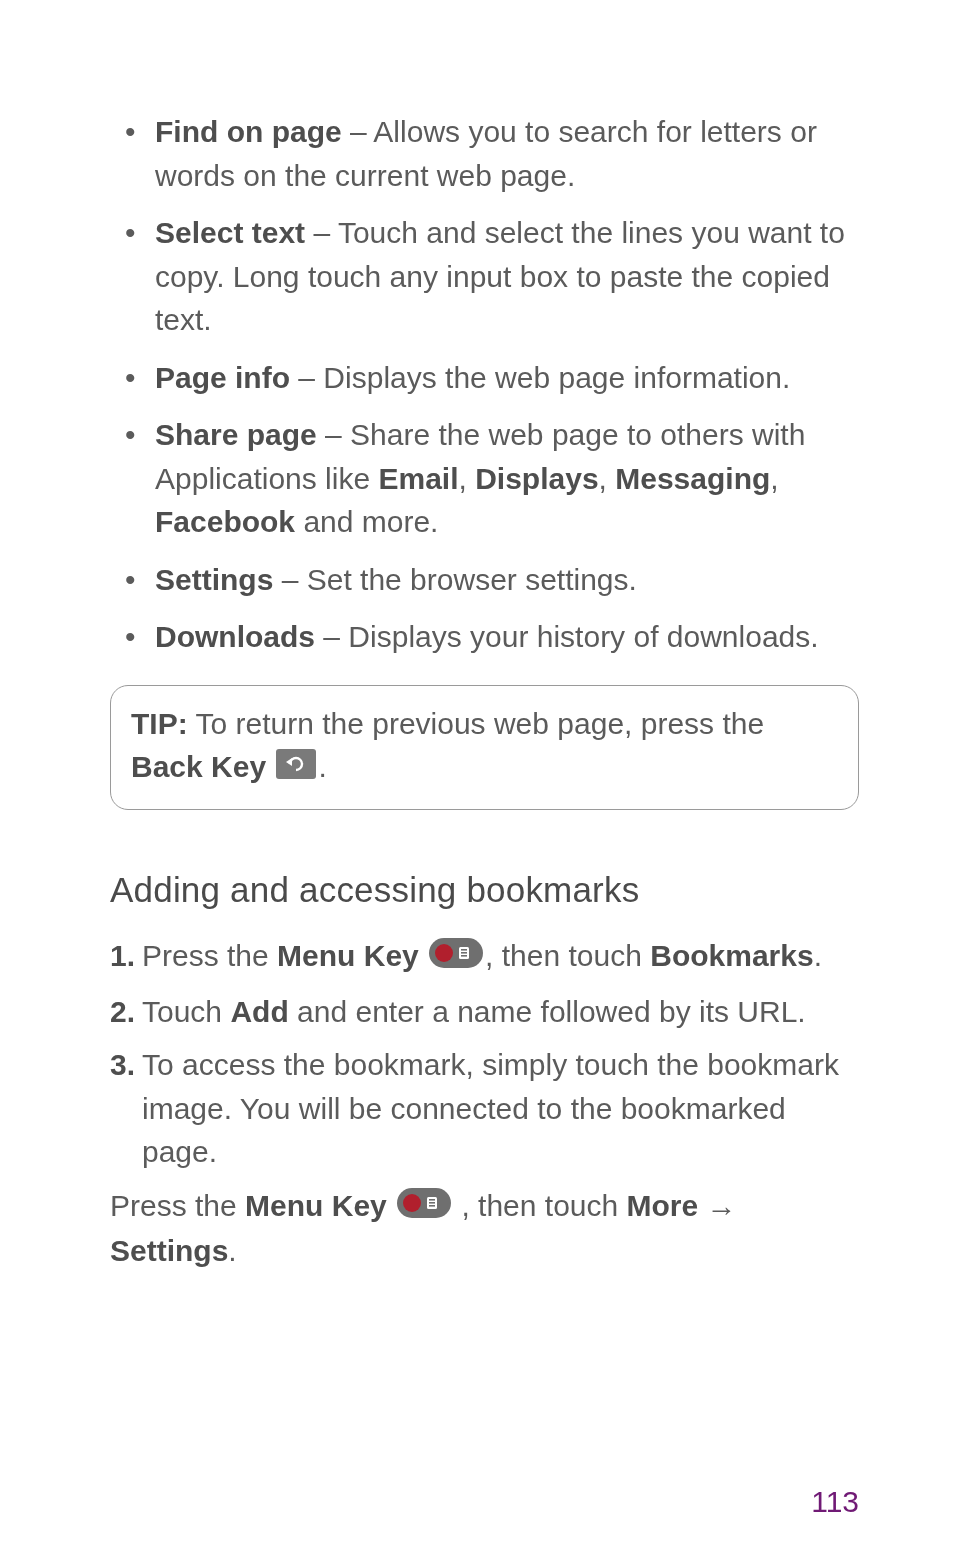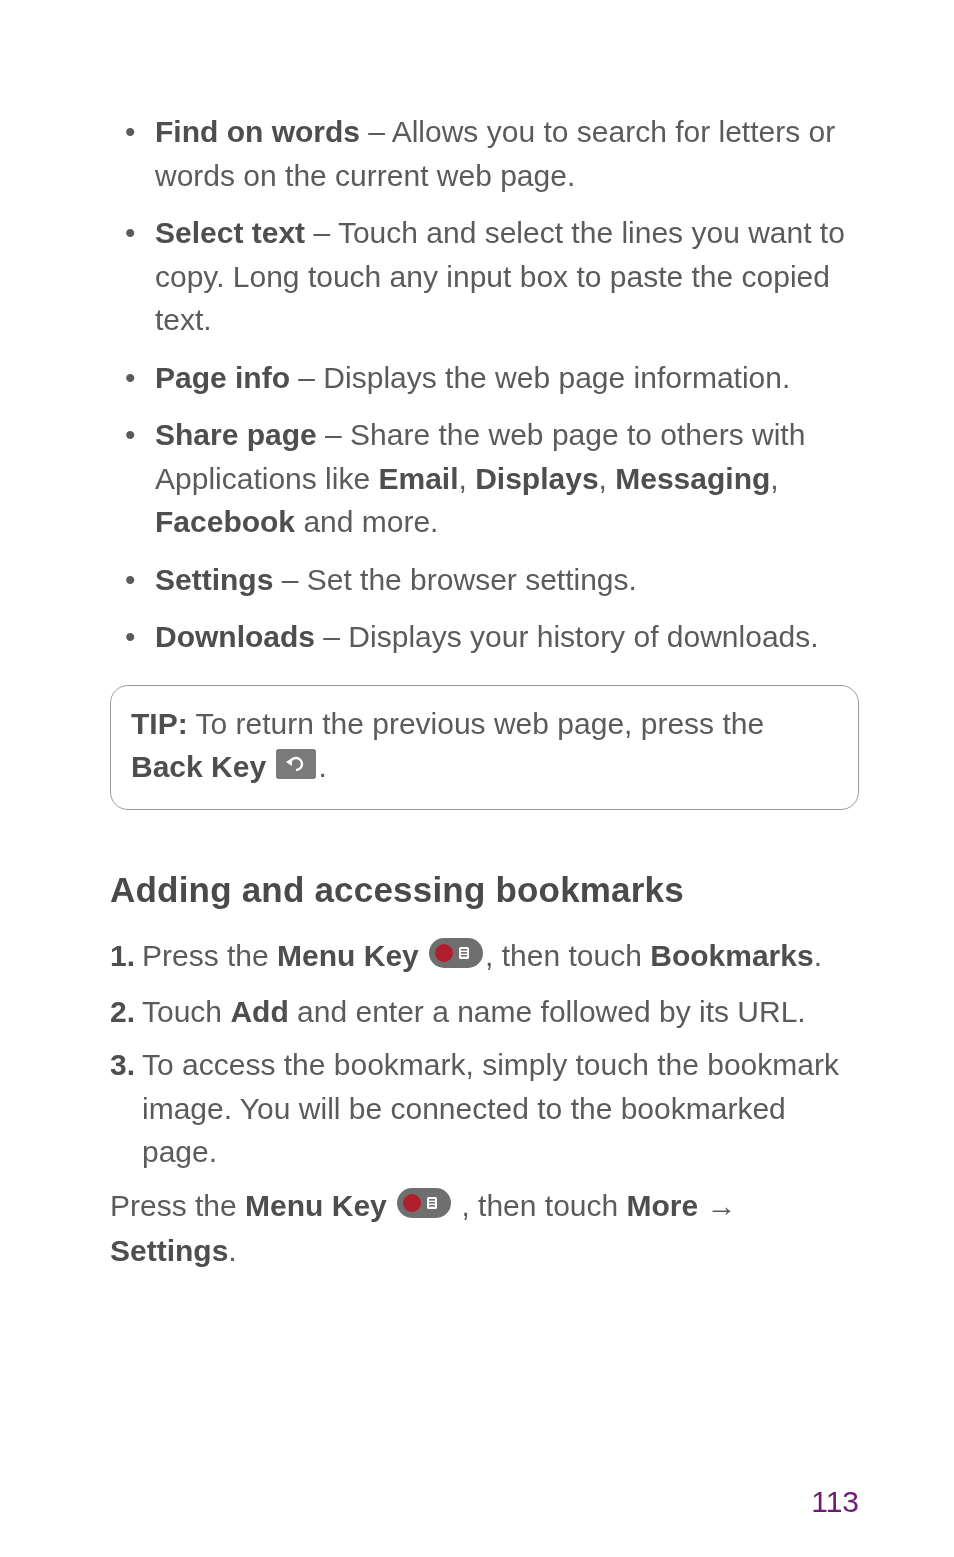--- a/index.html
+++ b/index.html
@@ -3,36 +3,36 @@
 <meta charset="utf-8">
 <style>
   * { margin: 0; padding: 0; box-sizing: border-box; }
   html, body { width: 954px; height: 1557px; background: #fff; font-family: "Helvetica Neue", Arial, sans-serif; color: #5b5b5b; }
   .page { padding: 110px 95px 60px 110px; position: relative; height: 100%; }
   .bullet-list { list-style: none; }
   .bullet-list li { position: relative; padding-left: 45px; margin-bottom: 14px; font-size: 30px; line-height: 1.45; font-weight: 300; }
   .bullet-list li::before { content: "•"; position: absolute; left: 15px; top: 0; font-size: 30px; color: #5b5b5b; }
   .b { font-weight: 600; color: #4e4e4e; }
   .tip-box { border: 1.5px solid #9a9a9a; border-radius: 18px; padding: 16px 20px 18px 20px; margin-top: 26px; font-size: 30px; line-height: 1.45; font-weight: 300; }
-  .h2 { font-size: 35px; font-weight: 700; color: #4a4a4a; margin-top: 60px; margin-bottom: 24px; letter-spacing: 0.2px; }
+  .h2 { font-size: 35px; font-weight: 400; color: #4a4a4a; margin-top: 60px; margin-bottom: 24px; letter-spacing: 0.2px; }
   .ol { list-style: none; counter-reset: step; }
   .ol li { counter-increment: step; position: relative; padding-left: 32px; margin-bottom: 10px; font-size: 30px; line-height: 1.45; font-weight: 300; }
   .ol li::before { content: counter(step) "."; position: absolute; left: 0; top: 0; font-weight: 600; color: #4e4e4e; font-size: 30px; }
   .para { font-size: 30px; line-height: 1.45; font-weight: 300; margin-top: 8px; }
   .pagenum { position: absolute; bottom: 38px; right: 95px; font-size: 30px; font-weight: 300; color: #701a75; }
   .icon { display: inline-block; vertical-align: middle; margin: 0 2px; }
 </style>
 </head>
 <body>
 
 <div class="page">
 
   <ul class="bullet-list">
     <li>
-      <span class="b">Find on words</span><span> – Allows you to search for letters or words on the current web page.</span>
+      <span class="b">Find on page</span><span> – Allows you to search for letters or words on the current web page.</span>
     </li>
     <li>
       <span class="b">Select text</span><span> – Touch and select the lines you want to copy. Long touch any input box to paste the copied text.</span>
     </li>
     <li>
       <span class="b">Page info</span><span> – Displays the web page information.</span>
     </li>
     <li>
       <span class="b">Share page</span><span> – Share the web page to others with Applications like </span><span class="b">Email</span>, <span class="b">Displays</span>, <span class="b">Messaging</span>, <span class="b">Facebook</span><span> and more.</span>
     </li>

